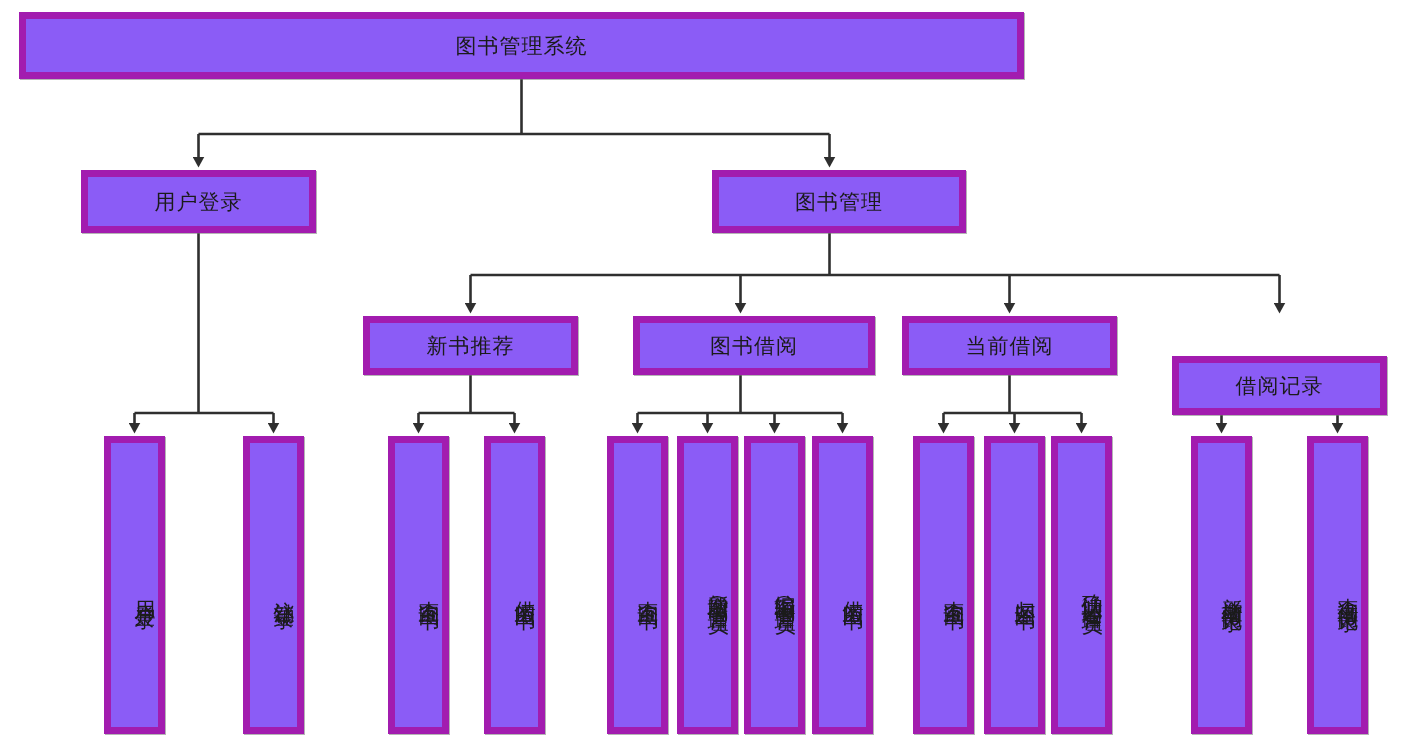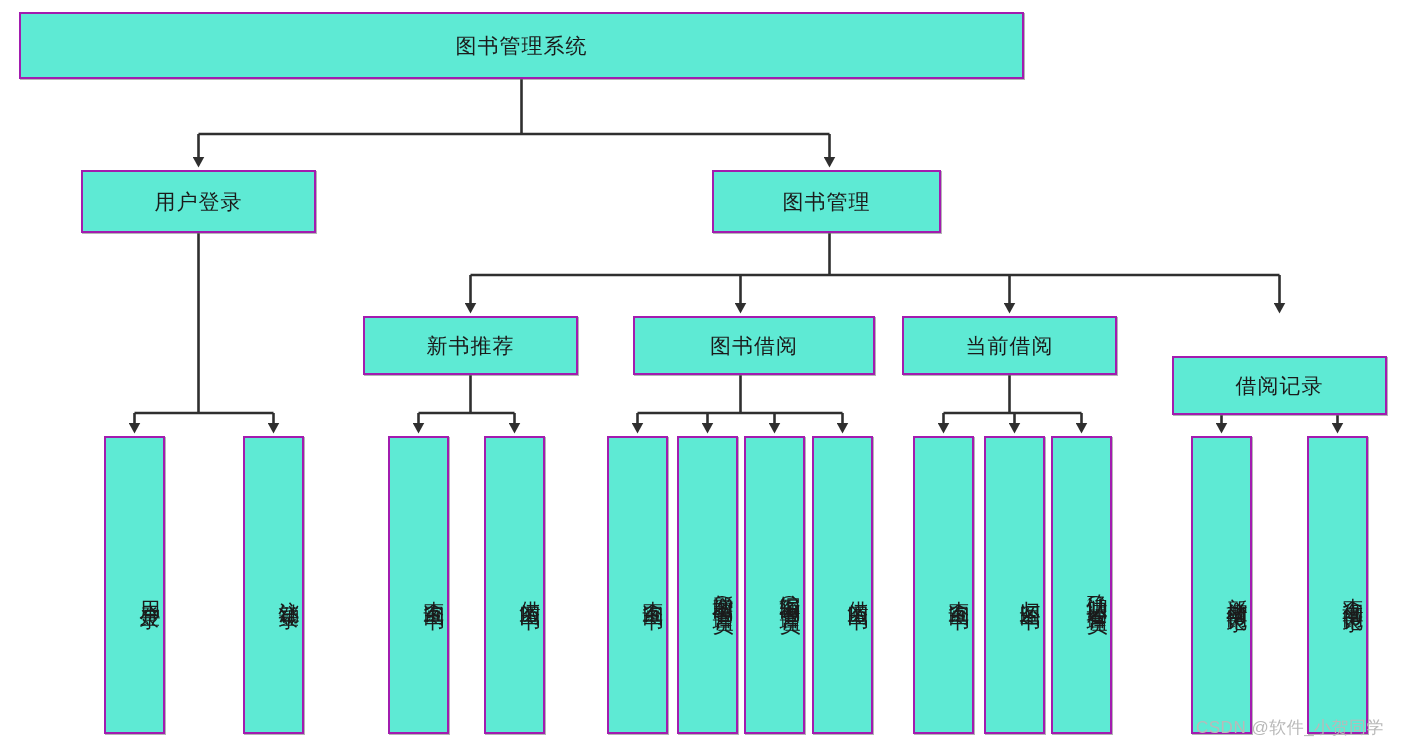--- a/index.html
+++ b/index.html
@@ -21,22 +21,22 @@
     position: absolute;
     left: 0;
     top: 0;
     width: 1405px;
     height: 747px;
     pointer-events: none;
   }
   .node {
     position: absolute;
     box-sizing: border-box;
-    background: #5eead4;
-    border: 2px solid #a21caf;
+    background: #8b5cf6;
+    border: 7px solid #a21caf;
     box-shadow: 1px 1px 0 0 rgba(120,120,120,0.55);
     display: flex;
     align-items: center;
     justify-content: center;
     color: #1b1b1b;
   }
   .node.horiz {
     font-size: 21px;
     letter-spacing: 1px;
     line-height: 1.2;
@@ -112,21 +112,21 @@
       </g>
   </svg>
 
   <div id="node-layer">
       <div class="node horiz" style="left: 19px; top: 12px; width: 1005px; height: 67px;">
         <span class="hlabel">图书管理系统</span>
       </div>
       <div class="node horiz" style="left: 81px; top: 170px; width: 235px; height: 63px;">
         <span class="hlabel">用户登录</span>
       </div>
-      <div class="node horiz" style="left: 712px; top: 170px; width: 229px; height: 63px;">
+      <div class="node horiz" style="left: 712px; top: 170px; width: 254px; height: 63px;">
         <span class="hlabel">图书管理</span>
       </div>
       <div class="node horiz" style="left: 363px; top: 316px; width: 215px; height: 59px;">
         <span class="hlabel">新书推荐</span>
       </div>
       <div class="node horiz" style="left: 633px; top: 316px; width: 242px; height: 59px;">
         <span class="hlabel">图书借阅</span>
       </div>
       <div class="node horiz" style="left: 902px; top: 316px; width: 215px; height: 59px;">
         <span class="hlabel">当前借阅</span>
@@ -168,15 +168,14 @@
         <span class="vlabel">确认归还（管理员）</span>
       </div>
       <div class="node vert" style="left: 1191px; top: 436px; width: 61px; height: 298px;">
         <span class="vlabel">新增借阅记录</span>
       </div>
       <div class="node vert" style="left: 1307px; top: 436px; width: 61px; height: 298px;">
         <span class="vlabel">查询借阅记录</span>
       </div>
     </div>
 
-  <div class="watermark" style="left: 1196px; top: 716px;">CSDN @软件_小贺同学</div>
 
 </div>
 
 </body></html>

